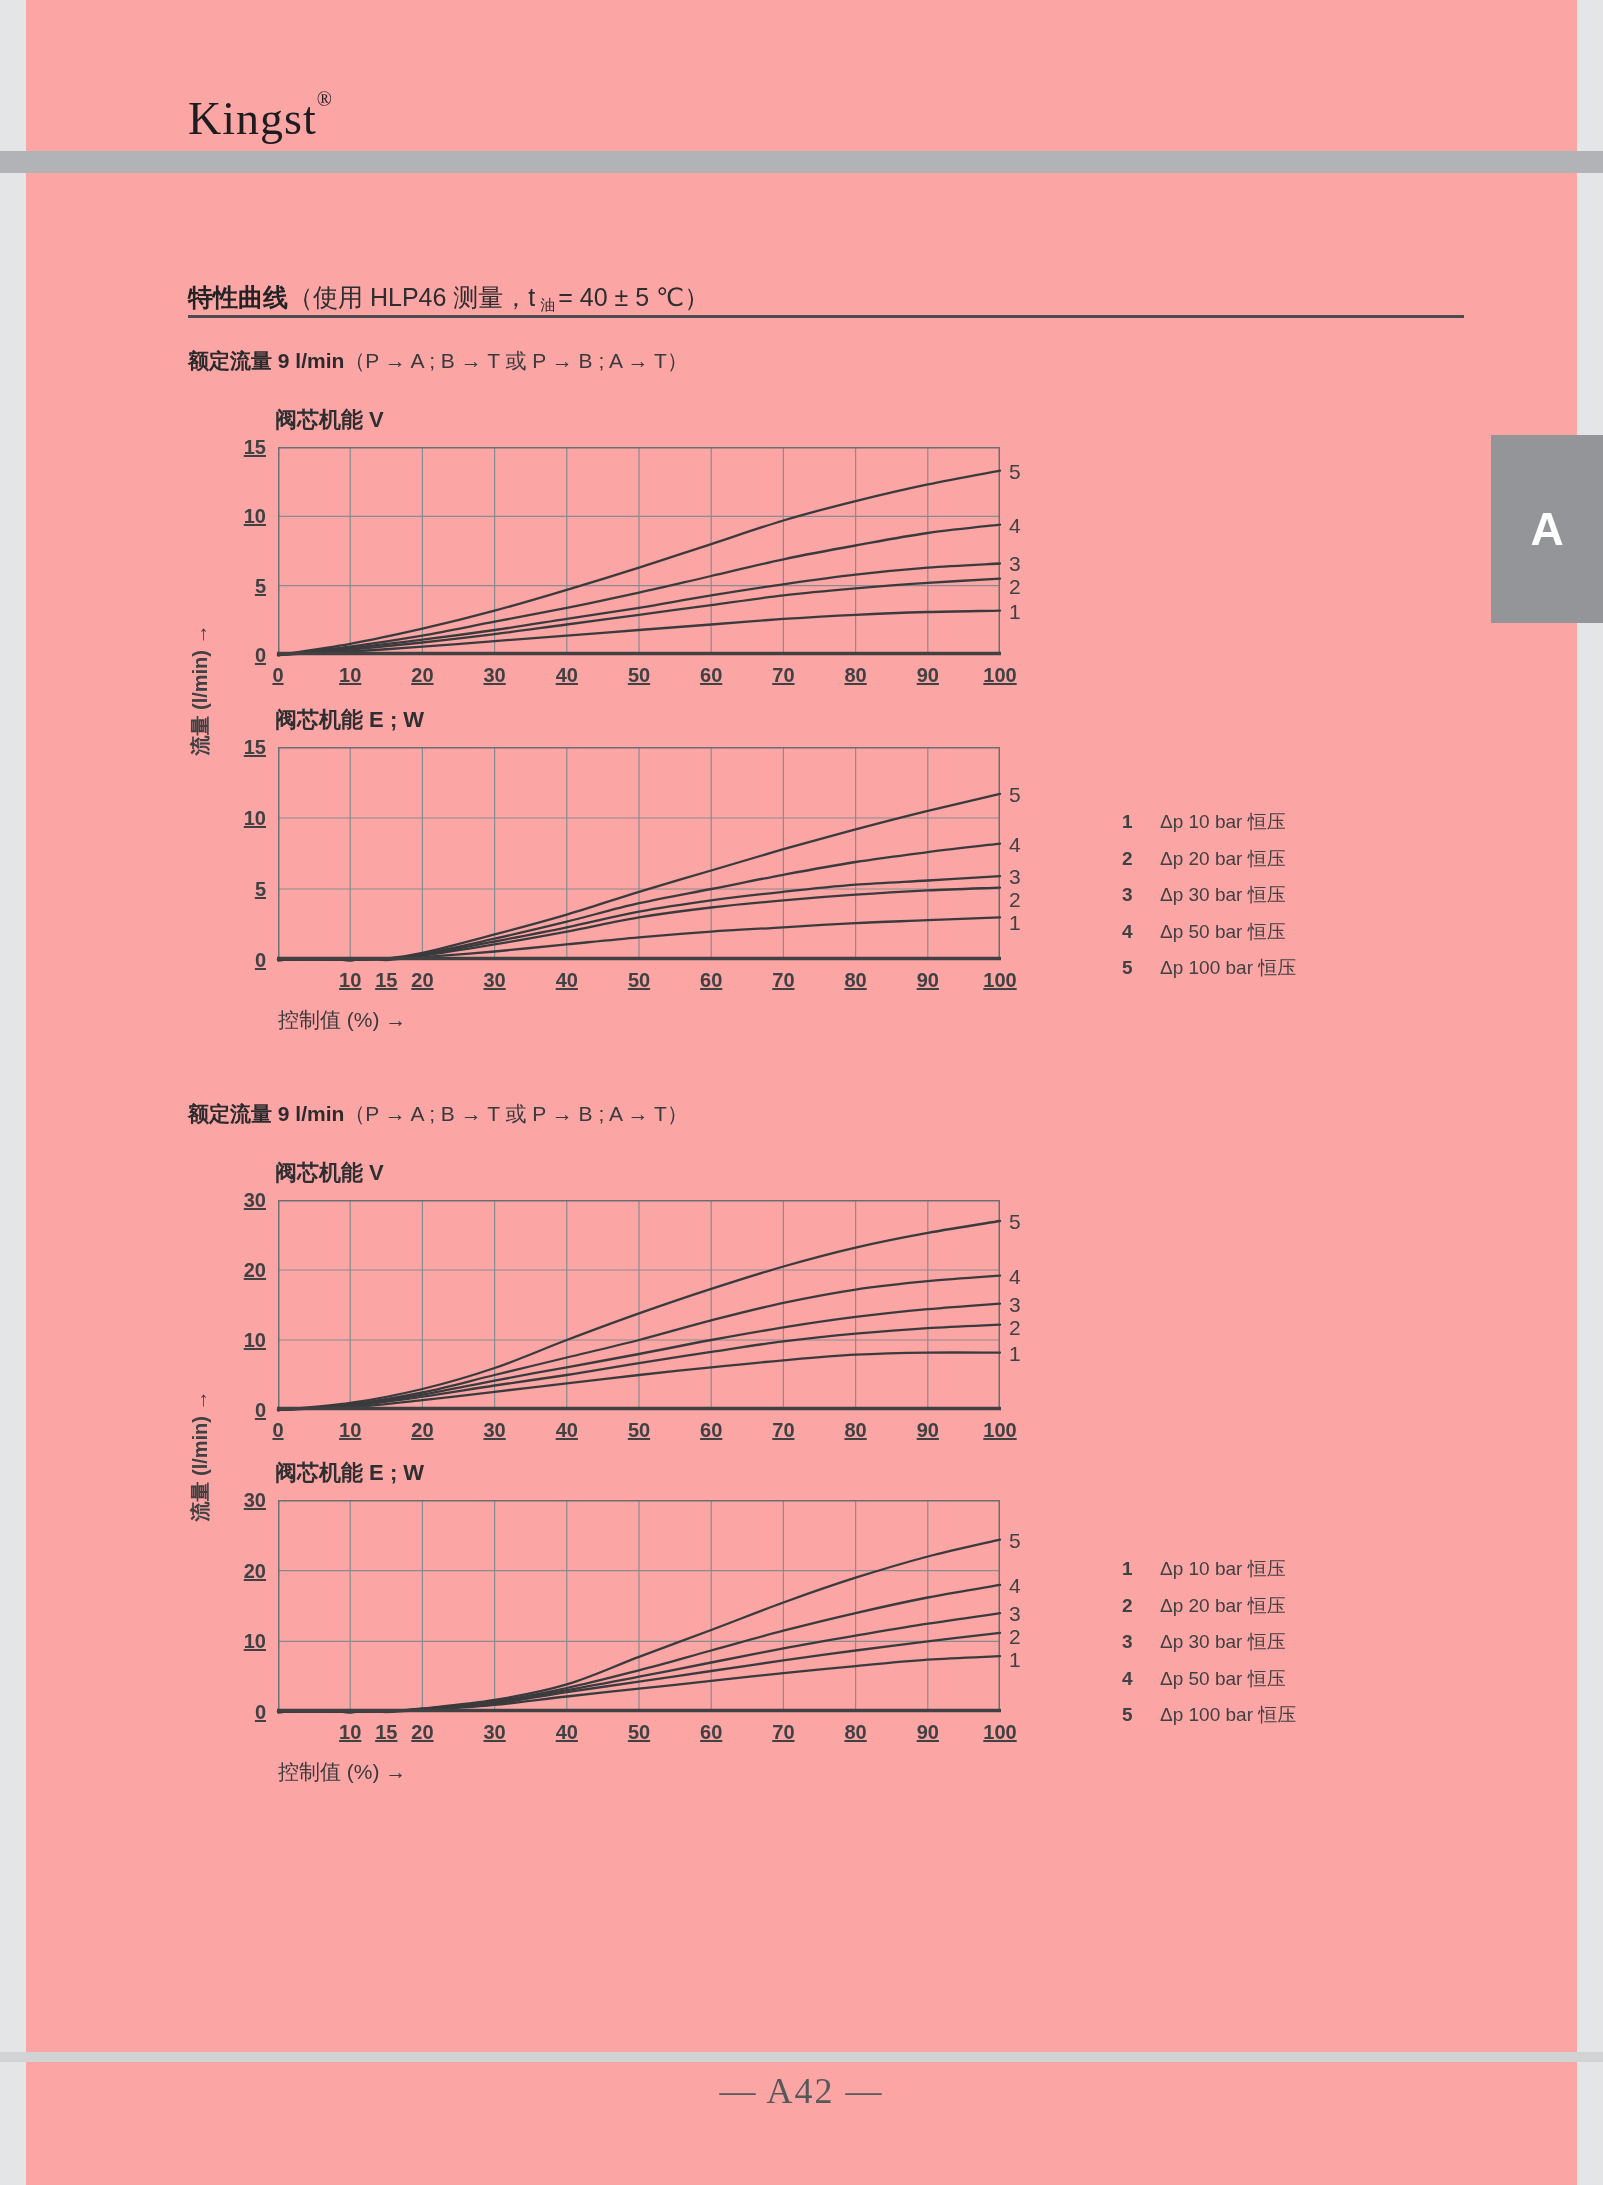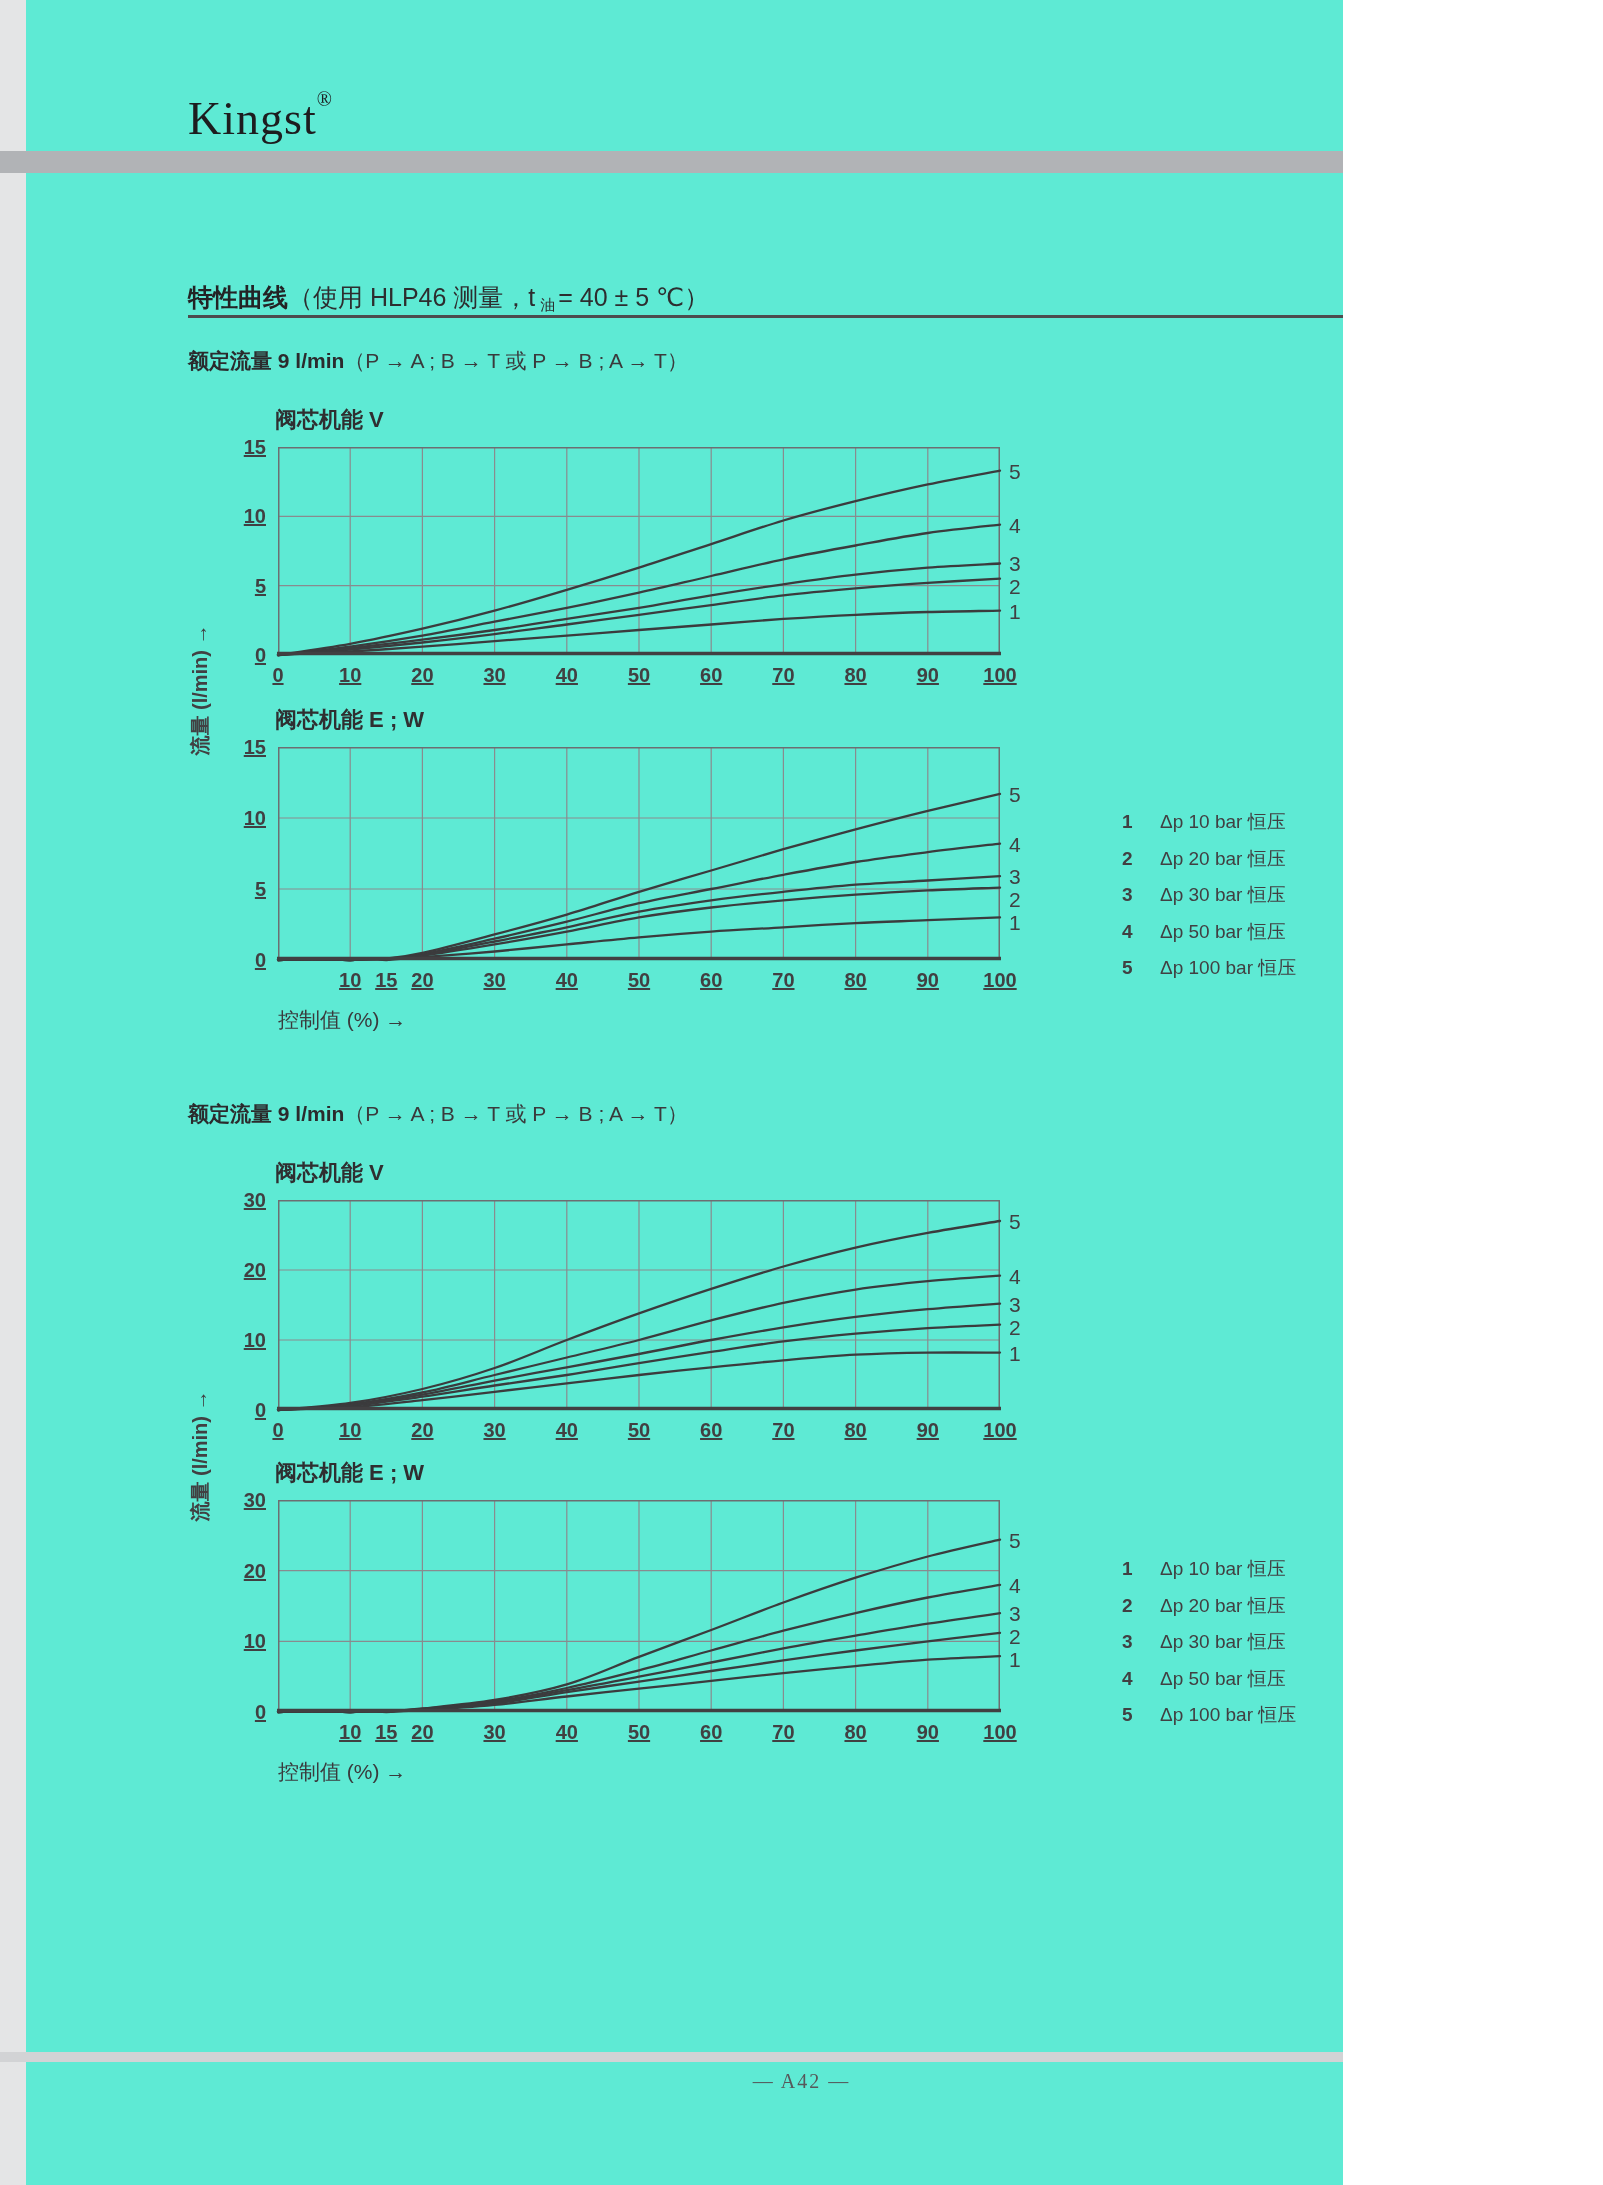--- a/index.html
+++ b/index.html
@@ -1,16 +1,16 @@
 <!DOCTYPE html>
 <html><head>
 <meta charset="utf-8">
 <style>
   html,body{margin:0;padding:0;background:#ffffff;}
-  #page{position:relative;width:1343px;height:2185px;background:#5eead4;overflow:hidden;
+  #page{position:relative;width:1603px;height:2185px;background:#fca5a5;overflow:hidden;
         font-family:"Liberation Sans","DejaVu Sans",sans-serif;color:#231f20;}
   .edge-strip{position:absolute;top:0;height:2185px;width:26px;background:#e4e5e6;}
   #edge-left{left:0;}
   #edge-right{left:1577px;}
   #header-band{position:absolute;left:0;top:151px;width:1603px;height:22px;background:#b1b3b6;}
   #brand-logo{position:absolute;left:188px;top:88px;font-family:"Liberation Serif","DejaVu Serif",serif;
               font-size:46px;color:#1d1d1f;letter-spacing:1px;}
   #brand-logo sup{font-size:20px;vertical-align:28px;}
   #doc-title{position:absolute;right:139px;top:98px;font-size:35px;font-weight:bold;
              letter-spacing:3px;color:#161618;}
@@ -36,21 +36,21 @@
   .legend-row{display:flex;align-items:baseline;margin-bottom:10.5px;font-size:19px;color:#414042;}
   .legend-num{font-weight:bold;width:30px;flex:0 0 30px;}
   .legend-label{white-space:nowrap;margin-left:8px;}
   #legend-1{top:809px;}
   #legend-2{top:1556px;}
   #side-tab{position:absolute;left:1491px;top:435px;width:112px;height:188px;background:#939598;
             display:flex;align-items:center;justify-content:center;}
   #side-tab span{color:#ffffff;font-size:46px;font-weight:bold;}
   #footer-band{position:absolute;left:0;top:2052px;width:1603px;height:10px;background:#d2d3d5;}
   #footer-text{position:absolute;left:0;top:2070px;width:1603px;text-align:center;
-               font-family:"Liberation Serif","DejaVu Serif",serif;font-size:20px;color:#57585a;letter-spacing:2px;}
+               font-family:"Liberation Serif","DejaVu Serif",serif;font-size:36px;color:#57585a;letter-spacing:2px;}
   svg.chart-canvas{position:absolute;overflow:visible;}
 </style>
 </head>
 <body>
 
 <div id="page">
 
   <div id="edge-left" class="edge-strip"></div>
   <div id="edge-right" class="edge-strip"></div>
 

